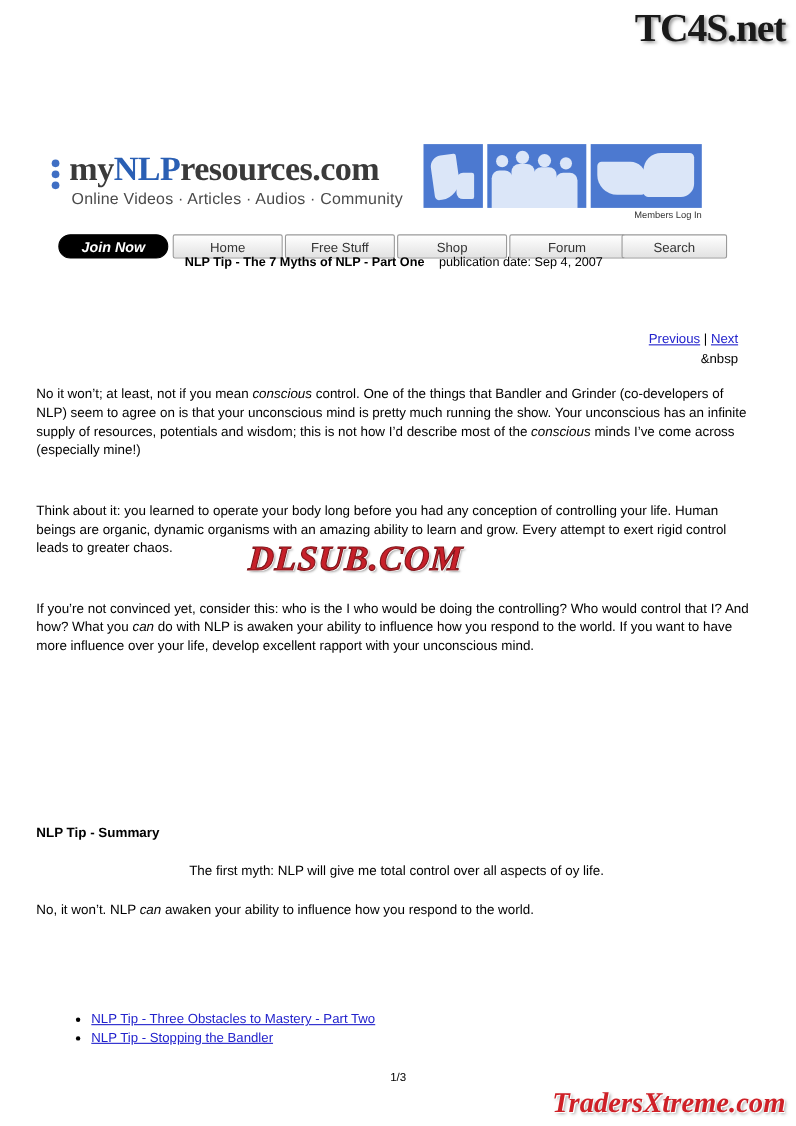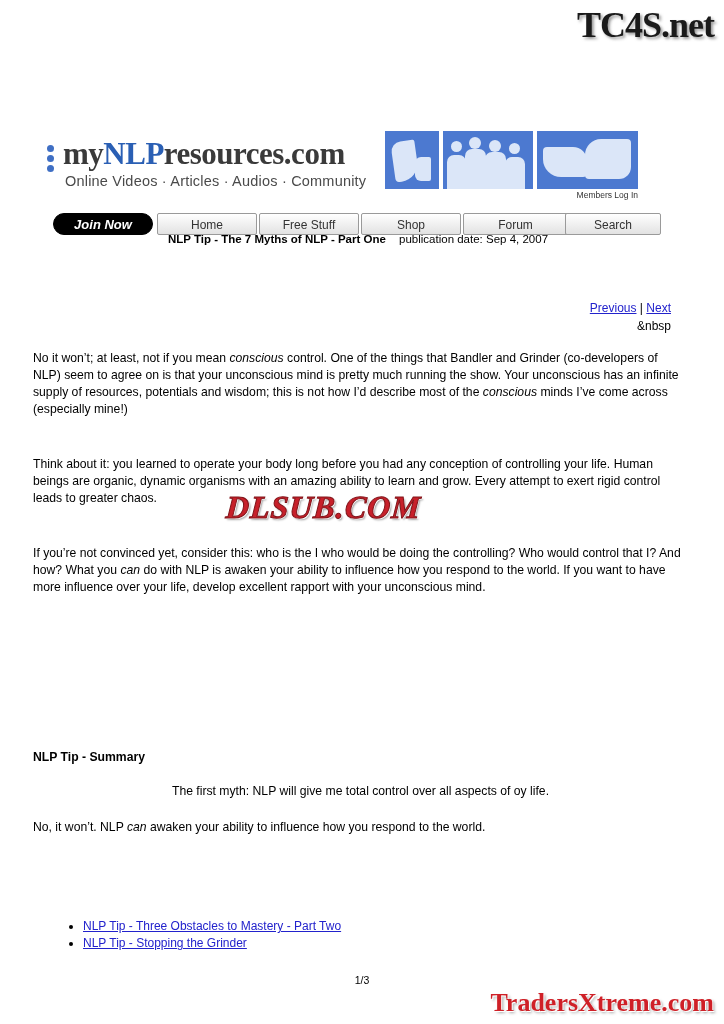--- a/index.html
+++ b/index.html
@@ -294,20 +294,21 @@
     text-align: center;
     font-size: 10.5px;
     color: #000;
   }
   .tx-watermark {
     position: absolute;
     right: 10px;
     bottom: 6px;
     font-family: "Liberation Serif", serif;
     font-weight: bold;
+    font-style: italic;
     font-size: 26px;
     color: #cf2027;
     text-shadow: 1px 1px 0 #ffffff, 2px 2px 3px rgba(0,0,0,0.35);
     margin-top: 24px;
   }
 </style>
 </head>
 <body>
 
 <div class="tc4s-watermark">TC4S.net</div>
@@ -380,20 +381,20 @@
   <p><span>If you’re not convinced yet, consider this: who is the I who would be doing the controlling? Who would control that I? And how? What you </span><em>can</em><span> do with NLP is awaken your ability to influence how you respond to the world. If you want to have more influence over your life, develop excellent rapport with your unconscious mind.</span></p>
 </div>
 
 <div class="summary-head">NLP Tip - Summary</div>
 <div class="summary-p1">The first myth: NLP will give me total control over all aspects of oy life.</div>
 <div class="summary-p2"><span>No, it won’t. NLP </span><em>can</em><span> awaken your ability to influence how you respond to the world.</span></div>
 
 <div class="related">
   <ul>
     <li><a href="#">NLP Tip - Three Obstacles to Mastery - Part Two</a></li>
-    <li><a href="#">NLP Tip - Stopping the Grinder</a></li>
+    <li><a href="#">NLP Tip - Stopping the Bandler</a></li>
   </ul>
 </div>
 
 <div class="dlsub">DLSUB.COM</div>
 
 <div class="page-num">1/3</div>
 <div class="tx-watermark">TradersXtreme.com</div>
 
 </body></html>

